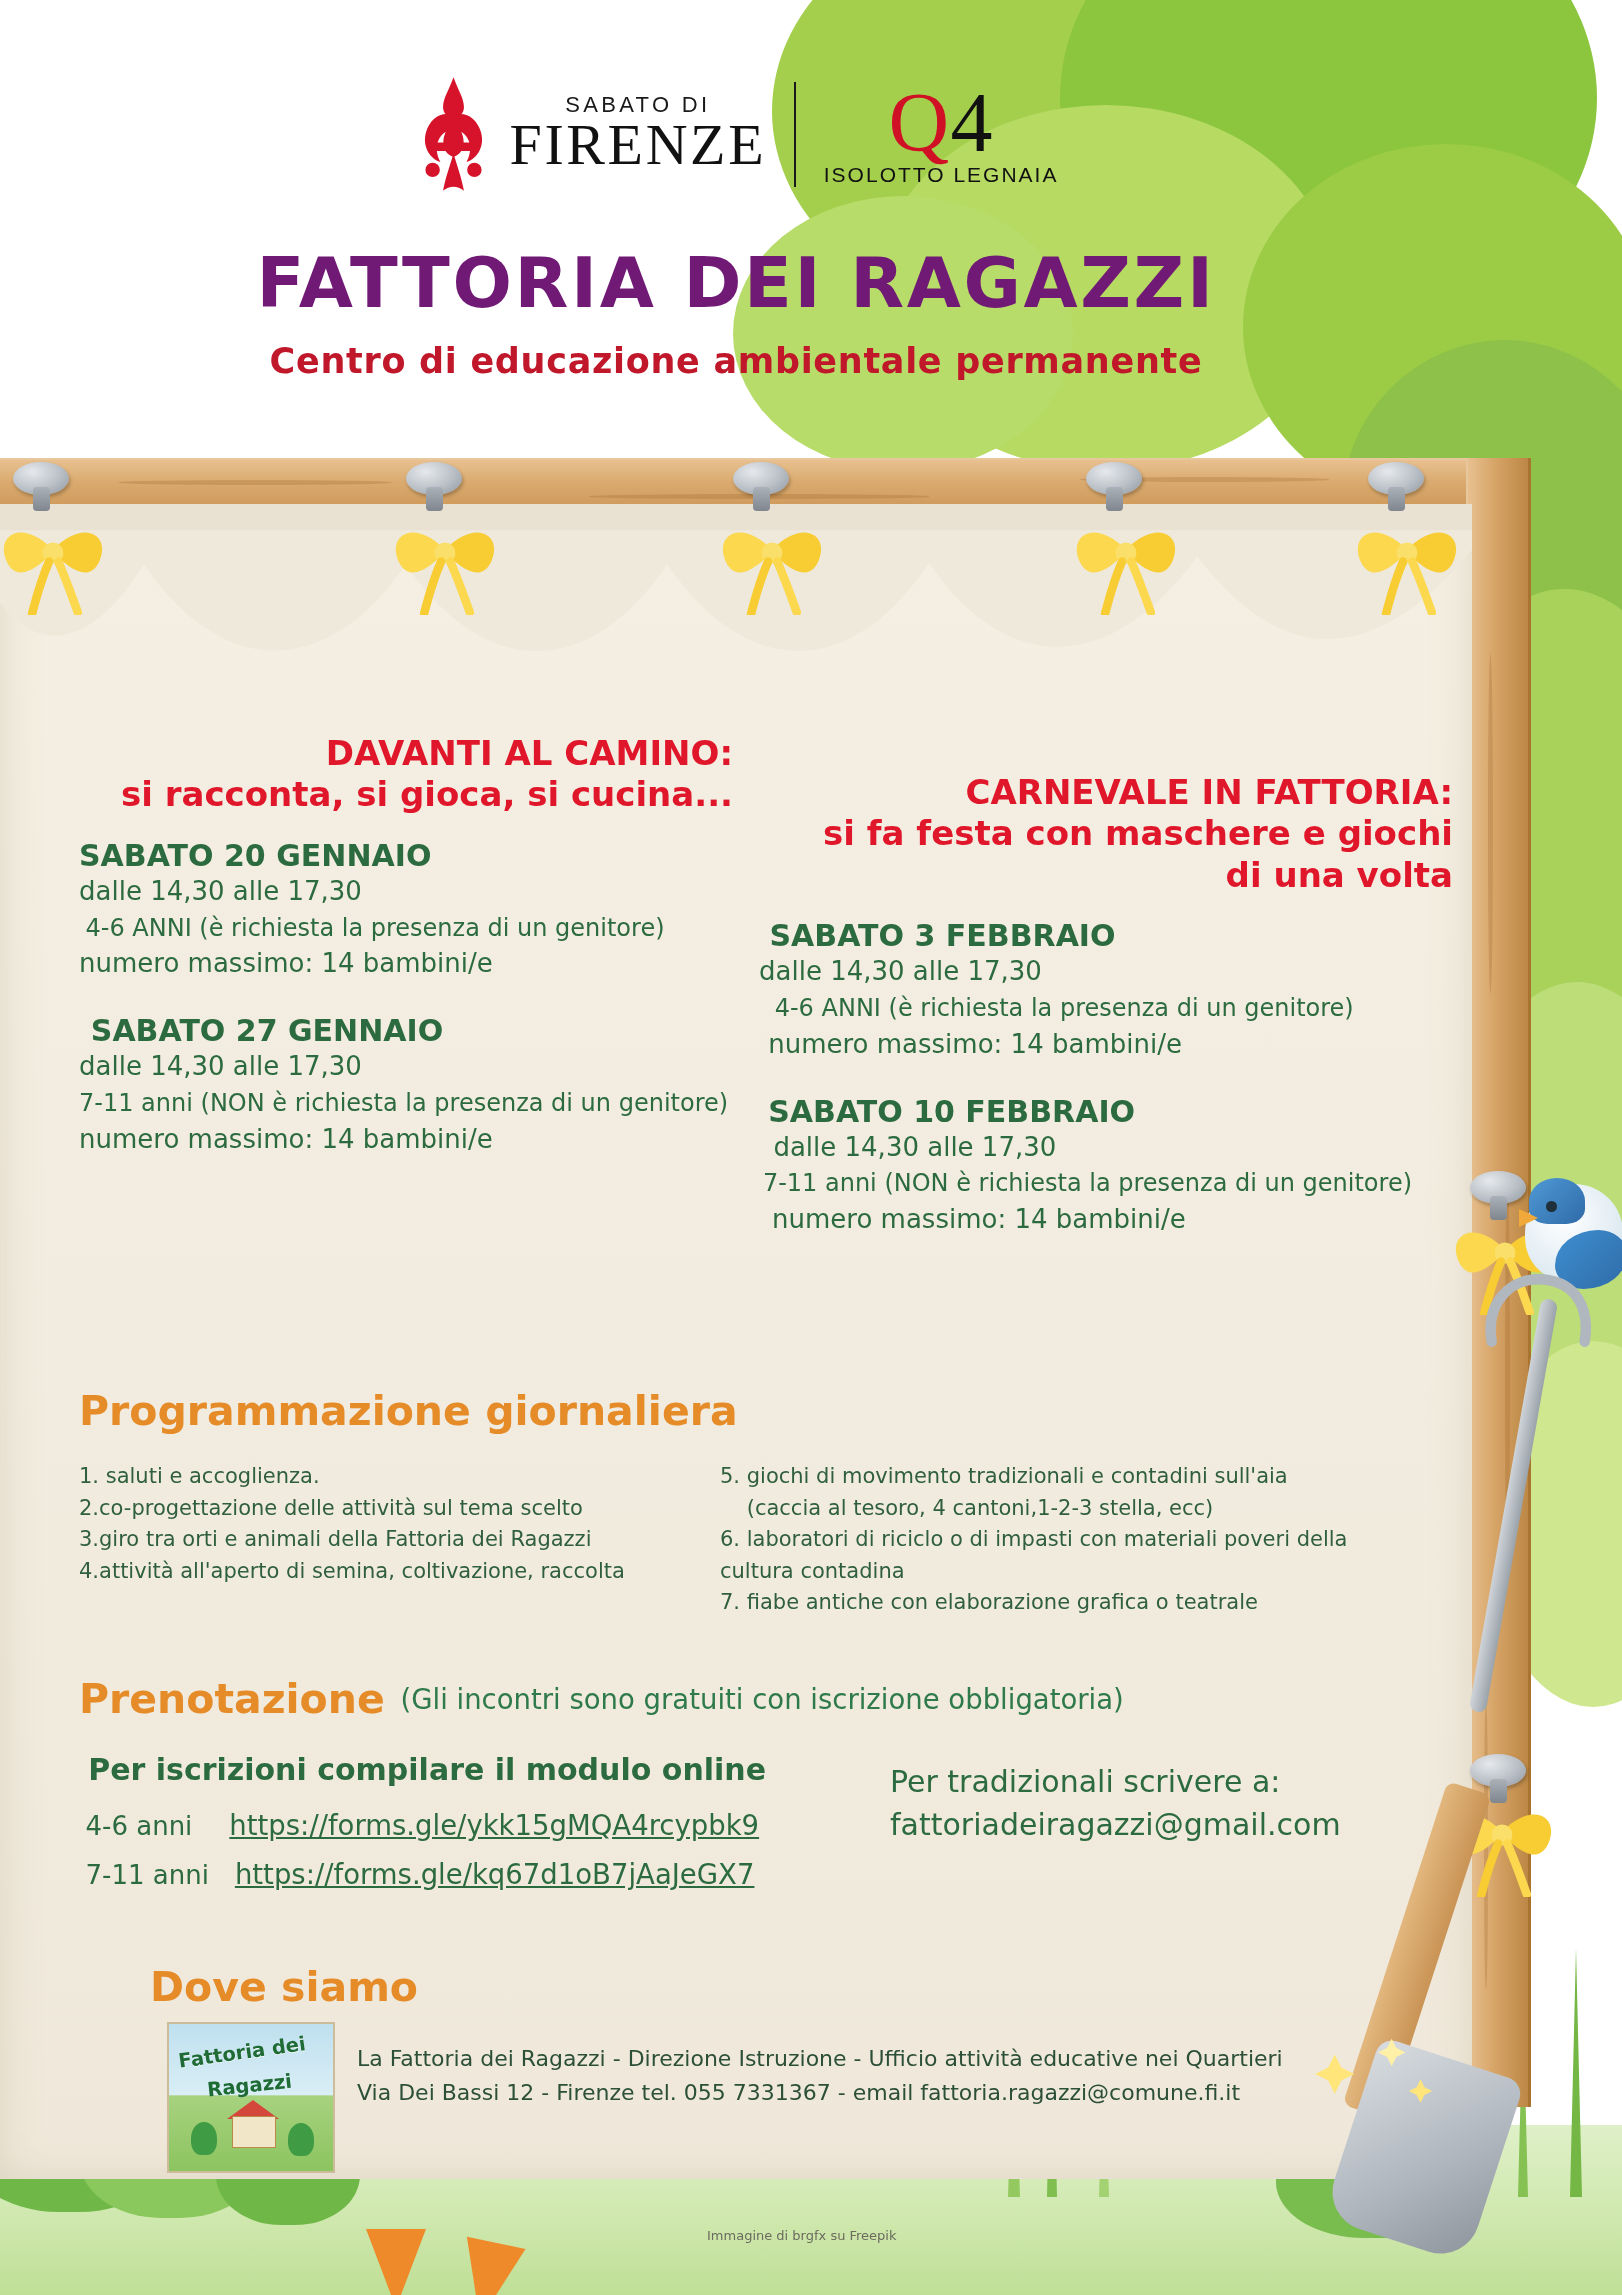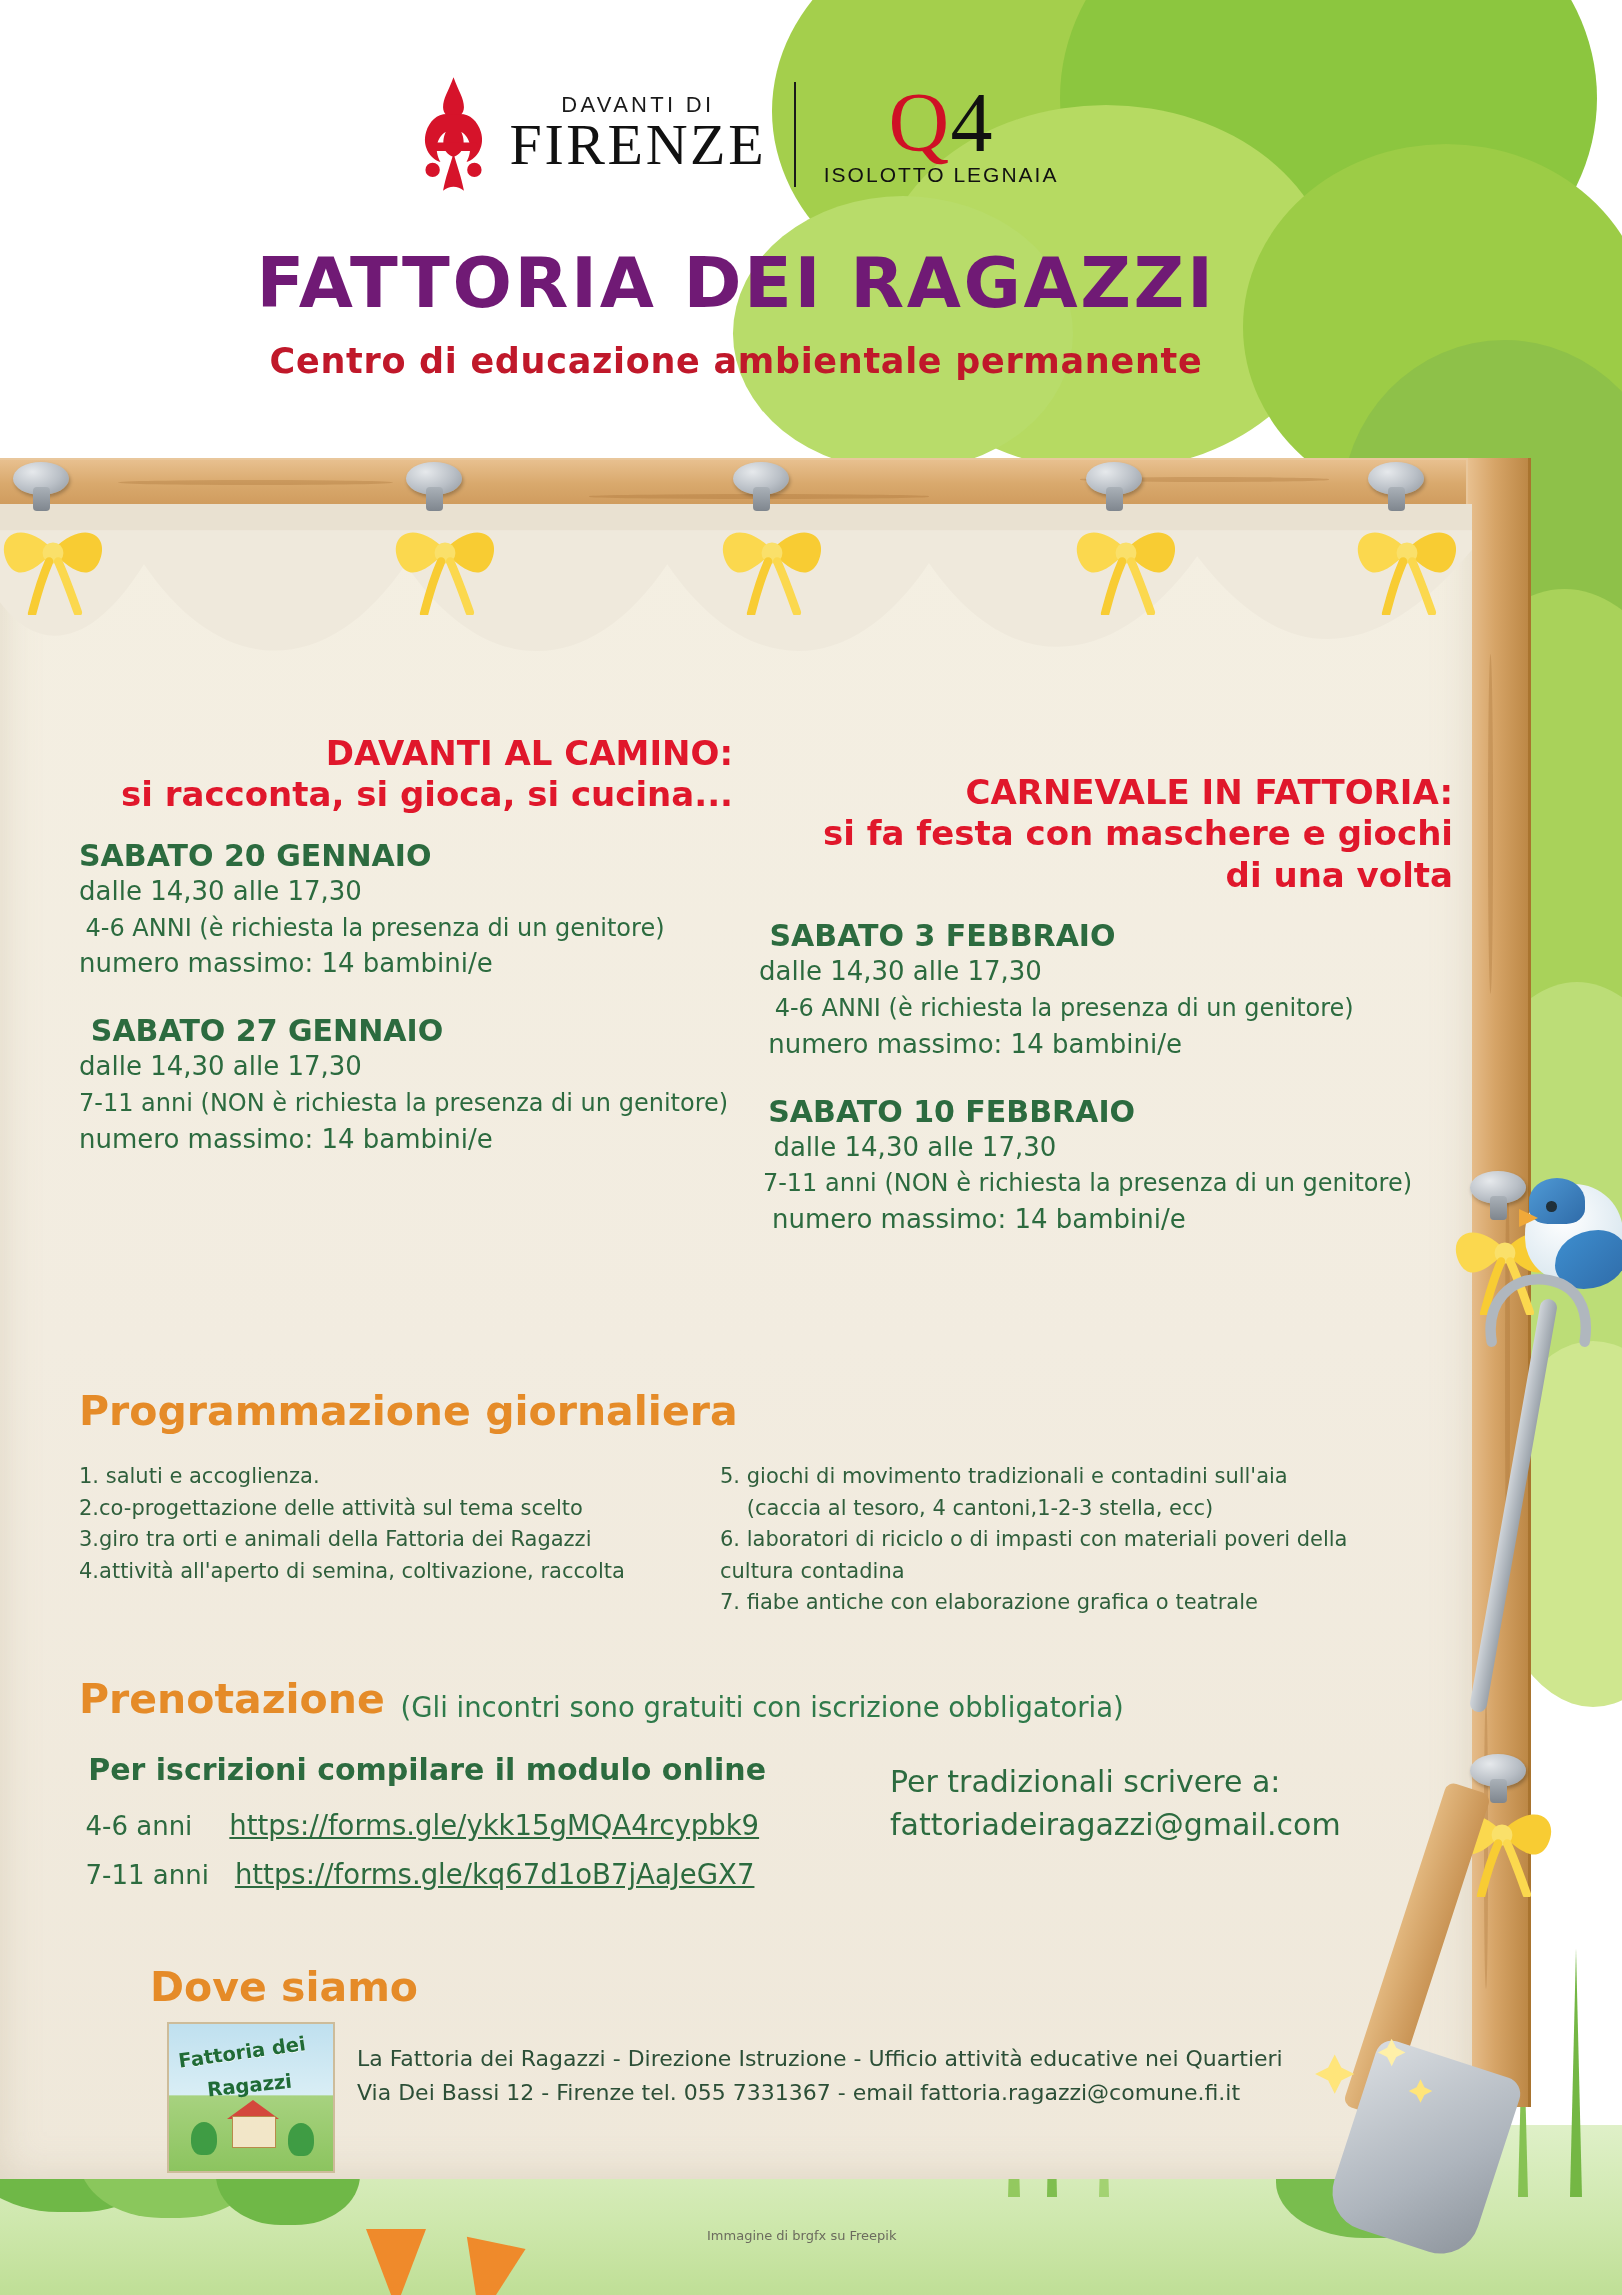--- a/index.html
+++ b/index.html
@@ -517,21 +517,21 @@
     <div class="crest-row">
       <svg class="giglio" viewBox="0 0 120 190">
         <path d="M60,8 C52,30 44,40 44,54 C44,64 52,70 60,70 C68,70 76,64 76,54 C76,40 68,30 60,8 Z" fill="#d6132a"></path>
         <path d="M60,66 C40,60 24,72 18,92 C12,112 22,132 40,138 C30,120 34,100 48,92 C40,110 46,126 60,130 C74,126 80,110 72,92 C86,100 90,120 80,138 C98,132 108,112 102,92 C96,72 80,60 60,66 Z" fill="#d6132a"></path>
         <rect x="22" y="108" width="76" height="13" rx="6" fill="#d6132a"></rect>
         <path d="M60,124 C54,146 48,160 44,182 C54,174 66,174 76,182 C72,160 66,146 60,124 Z" fill="#d6132a"></path>
         <circle cx="28" cy="150" r="11" fill="#d6132a"></circle>
         <circle cx="92" cy="150" r="11" fill="#d6132a"></circle>
       </svg>
       <div class="comune-text">
-        <div class="comune-small">DAVANTI DI</div>
+        <div class="comune-small">SABATO DI</div>
         <div class="comune-big">FIRENZE</div>
       </div>
       <div class="vdivider"></div>
       <div class="q4">
         <div class="q4-main"><span>Q</span><span class="num">4</span></div>
         <div class="q4-sub">ISOLOTTO LEGNAIA</div>
       </div>
     </div>
     <div class="poster-title">FATTORIA DEI RAGAZZI</div>
     <div class="poster-sub">Centro di educazione ambientale permanente</div>
@@ -589,21 +589,21 @@
         <div class="prog-item">5. giochi di movimento tradizionali e contadini sull'aia</div>
         <div class="prog-item" style="white-space:pre;">    (caccia al tesoro, 4 cantoni,1-2-3 stella, ecc)</div>
         <div class="prog-item">6. laboratori di riciclo o di impasti con materiali poveri della</div>
         <div class="prog-item">cultura contadina</div>
         <div class="prog-item">7. fiabe antiche con elaborazione grafica o teatrale</div>
       </div>
     </div>
   </div>
 
   <div class="col" style="left:79px;top:1675px;width:1309px;">
-    <div style="display:flex;align-items:flex-end;gap:15.7px;">
+    <div style="display:flex;align-items:center;gap:15.7px;">
       <div class="orange-head">Prenotazione</div>
       <div class="paren">(Gli incontri sono gratuiti con iscrizione obbligatoria)</div>
     </div>
 
     <div style="display:flex;gap:39px;margin-top:29px;">
       <div style="width:772px;">
         <div class="green-bold" style="padding-left:9.2px;">Per iscrizioni compilare il modulo online</div>
         <div style="display:flex;align-items:baseline;gap:37px;margin-top:22px;padding-left:6.5px;">
           <div class="agelabel">4-6 anni</div>
           <a class="link" href="#">https://forms.gle/ykk15gMQA4rcypbk9</a>

